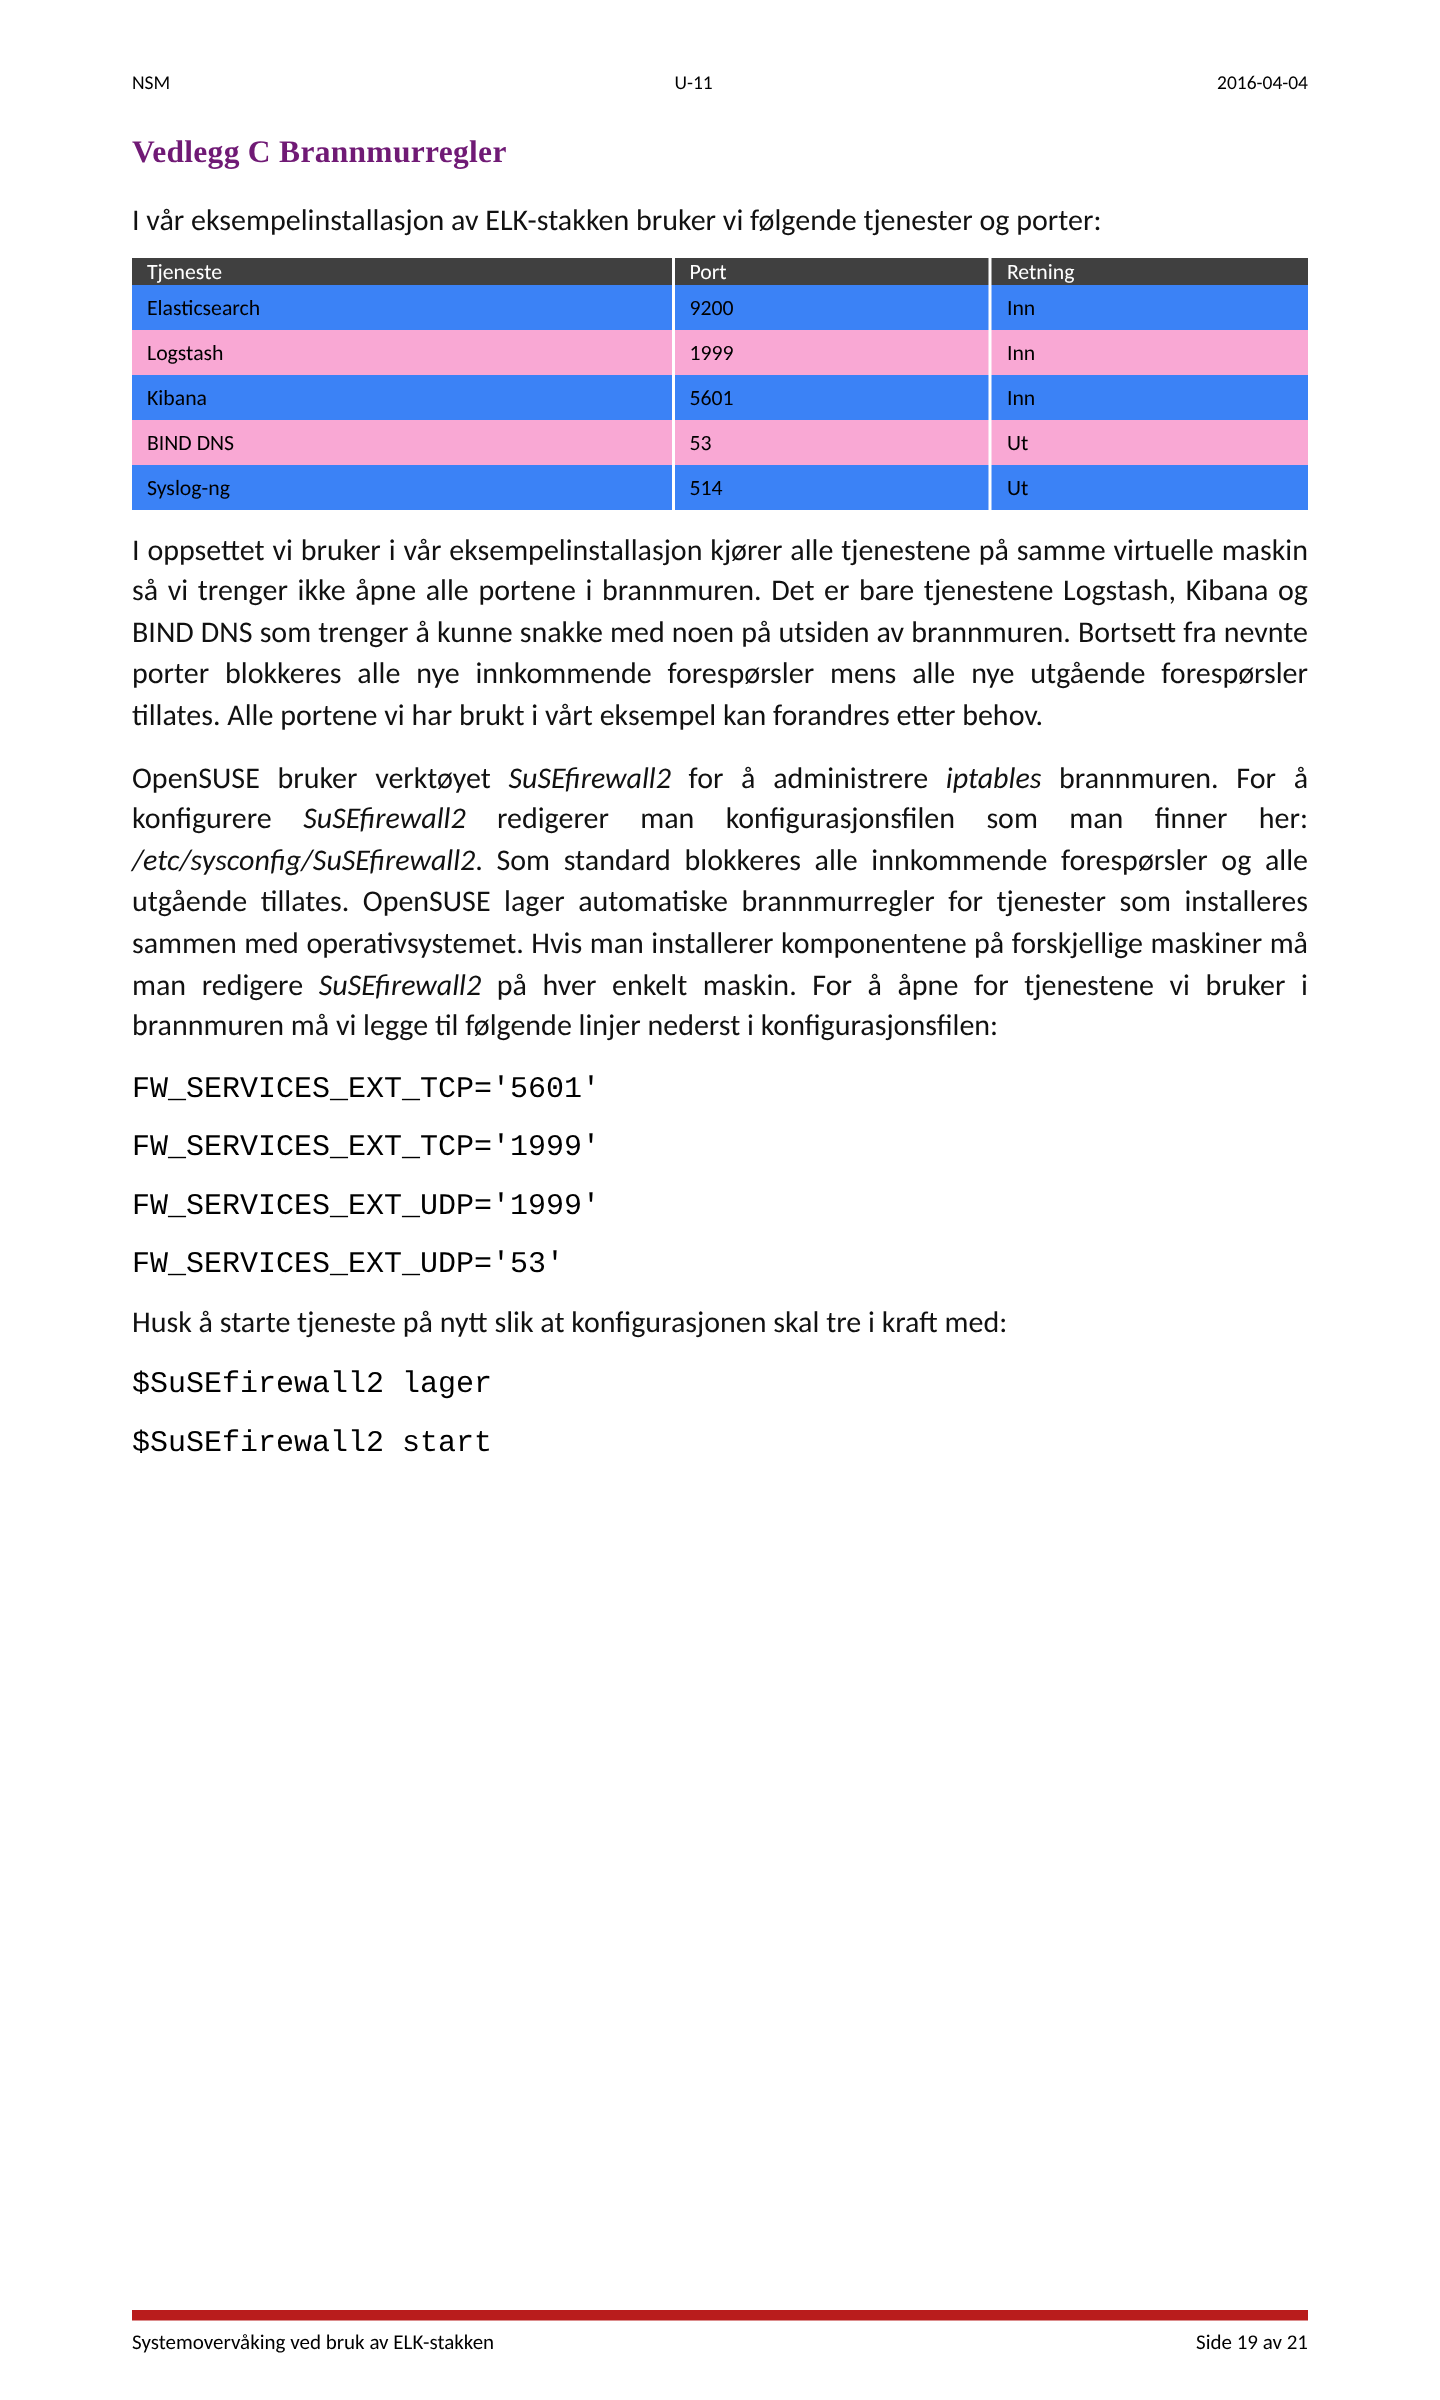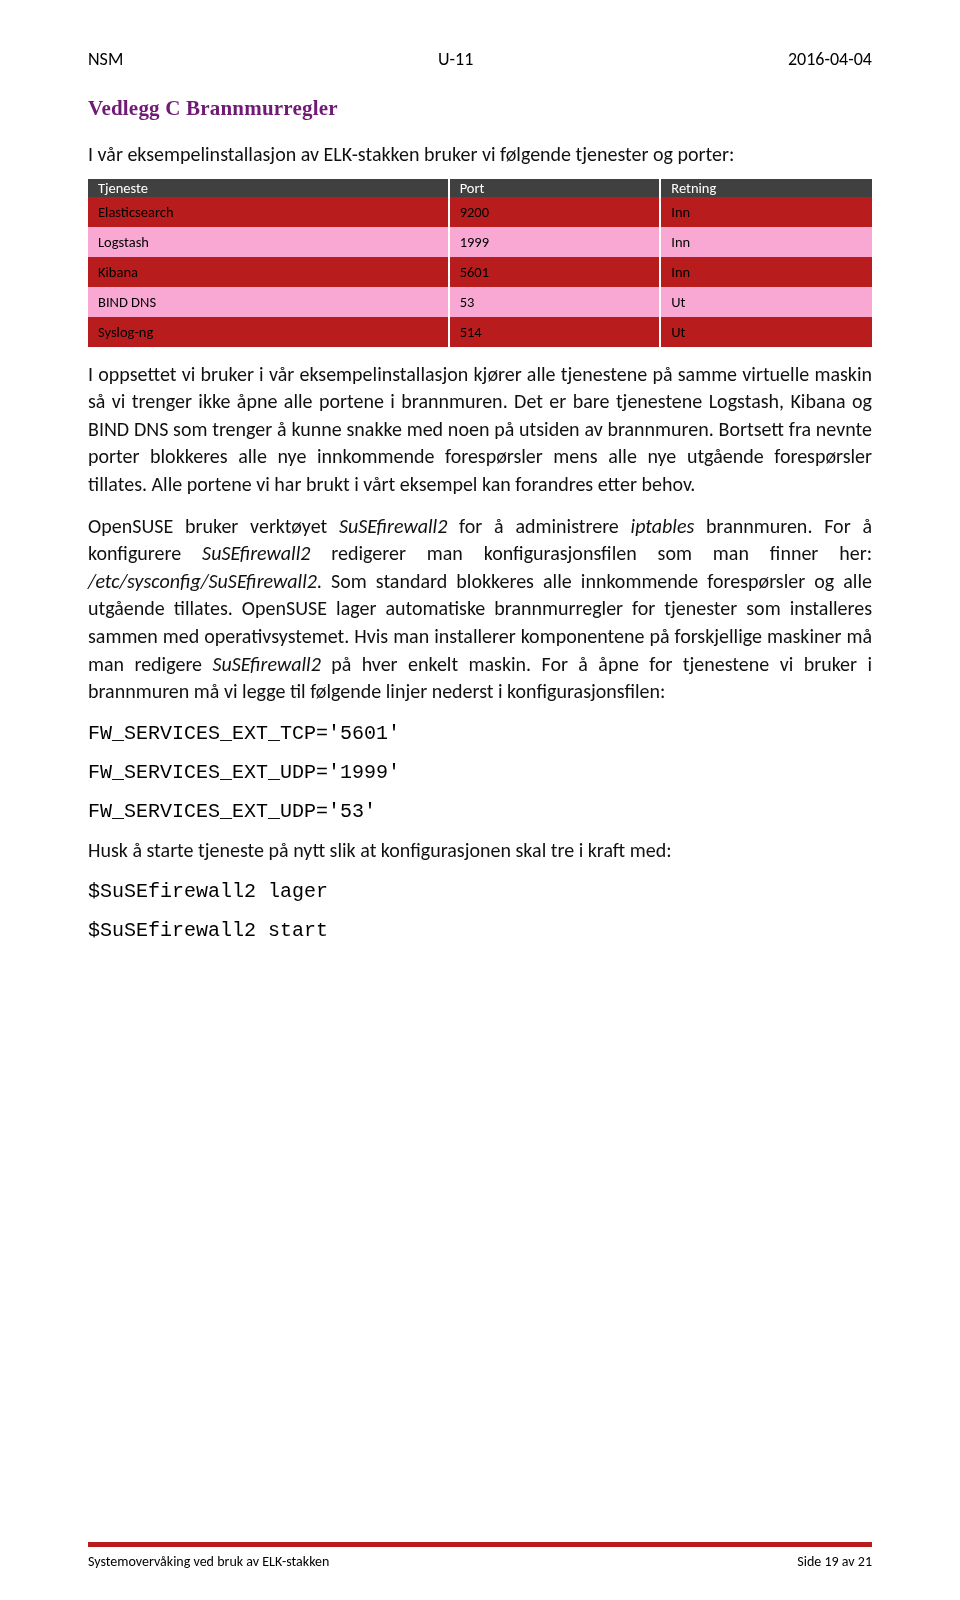--- a/index.html
+++ b/index.html
@@ -14,21 +14,21 @@
     width: 960px;
     min-height: 1600px;
     padding: 48px 88px 30px 88px;
     position: relative;
     display: flex;
     flex-direction: column;
   }
   .top-header {
     display: flex;
     justify-content: space-between;
-    font-size: 18px;
+    font-size: 13px;
     margin-bottom: 26px;
     color: #000;
   }
   h1.title {
     font-family: Liberation Serif, serif;
     font-weight: 900;
     color: #701a75;
     font-size: 21px;
     margin-bottom: 20px;
     letter-spacing: 0.2px;
@@ -55,35 +55,35 @@
     font-weight: 400;
     padding: 0 10px;
     border-right: 2px solid #fff;
   }
   table.port-table th:last-child { border-right: none; }
   table.port-table td {
     padding: 6px 10px;
     border-right: 2px solid #fff;
   }
   table.port-table td:last-child { border-right: none; }
-  table.port-table tr.row-a td { background: #b91c1c; }
+  table.port-table tr.row-a td { background: #3b82f6; }
   table.port-table tr.row-b td { background: #f9a8d4; }
   .col-svc { width: 46%; }
   .col-port { width: 27%; }
   .col-dir  { width: 27%; }
   .mono {
     font-family: Consolas, 'Courier New', monospace;
     font-size: 20px;
     line-height: 1.35;
     margin: 4px 0 12px 0;
     white-space: pre;
   }
   .content { flex: 1; }
   .footer {
-    border-top: 5px solid #b91c1c;
+    border-top: 7px solid #b91c1c;
     padding-top: 6px;
     display: flex;
     justify-content: space-between;
     font-size: 14px;
     margin-top: auto;
   }
 </style>
 </head>
 <body>
 
@@ -138,20 +138,21 @@
       </tbody>
     </table>
 
     <p class="body-text">I oppsettet vi bruker i vår eksempelinstallasjon kjører alle tjenestene på samme virtuelle maskin så vi trenger ikke åpne alle portene i brannmuren. Det er bare tjenestene Logstash, Kibana og BIND DNS som trenger å kunne snakke med noen på utsiden av brannmuren. Bortsett fra nevnte porter blokkeres alle nye innkommende forespørsler mens alle nye utgående forespørsler tillates. Alle portene vi har brukt i vårt eksempel kan forandres etter behov.</p>
 
     <p class="body-text">
       <span>OpenSUSE bruker verktøyet </span><em>SuSEfirewall2</em><span> for å administrere </span><em>iptables</em><span> brannmuren. For å konfigurere </span><em>SuSEfirewall2</em><span> redigerer man konfigurasjonsfilen som man finner her: </span><em>/etc/sysconfig/SuSEfirewall2</em><span>. Som standard blokkeres alle innkommende forespørsler og alle utgående tillates. OpenSUSE lager automatiske brannmurregler for tjenester som installeres sammen med operativsystemet. Hvis man installerer komponentene på forskjellige maskiner må man redigere </span><em>SuSEfirewall2</em><span> på hver enkelt maskin. For å åpne for tjenestene vi bruker i brannmuren må vi legge til følgende linjer nederst i konfigurasjonsfilen:</span>
     </p>
 
     <div class="mono">FW_SERVICES_EXT_TCP='5601'</div>
+    <div class="mono">FW_SERVICES_EXT_TCP='1999'</div>
     <div class="mono">FW_SERVICES_EXT_UDP='1999'</div>
     <div class="mono">FW_SERVICES_EXT_UDP='53'</div>
 
     <p class="body-text">Husk å starte tjeneste på nytt slik at konfigurasjonen skal tre i kraft med:</p>
 
     <div class="mono">$SuSEfirewall2 lager</div>
     <div class="mono">$SuSEfirewall2 start</div>
 
   </div>
 

